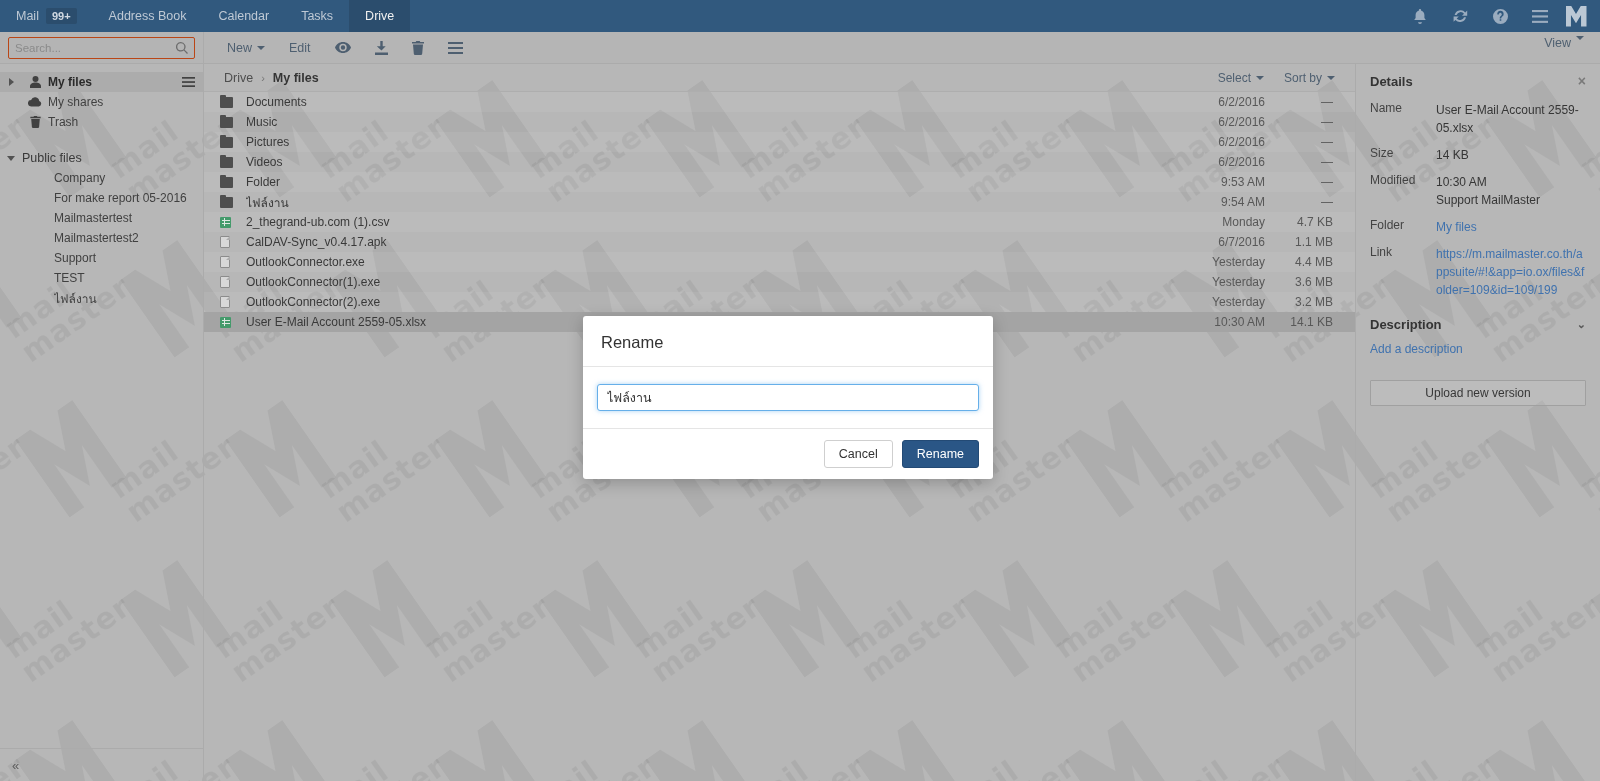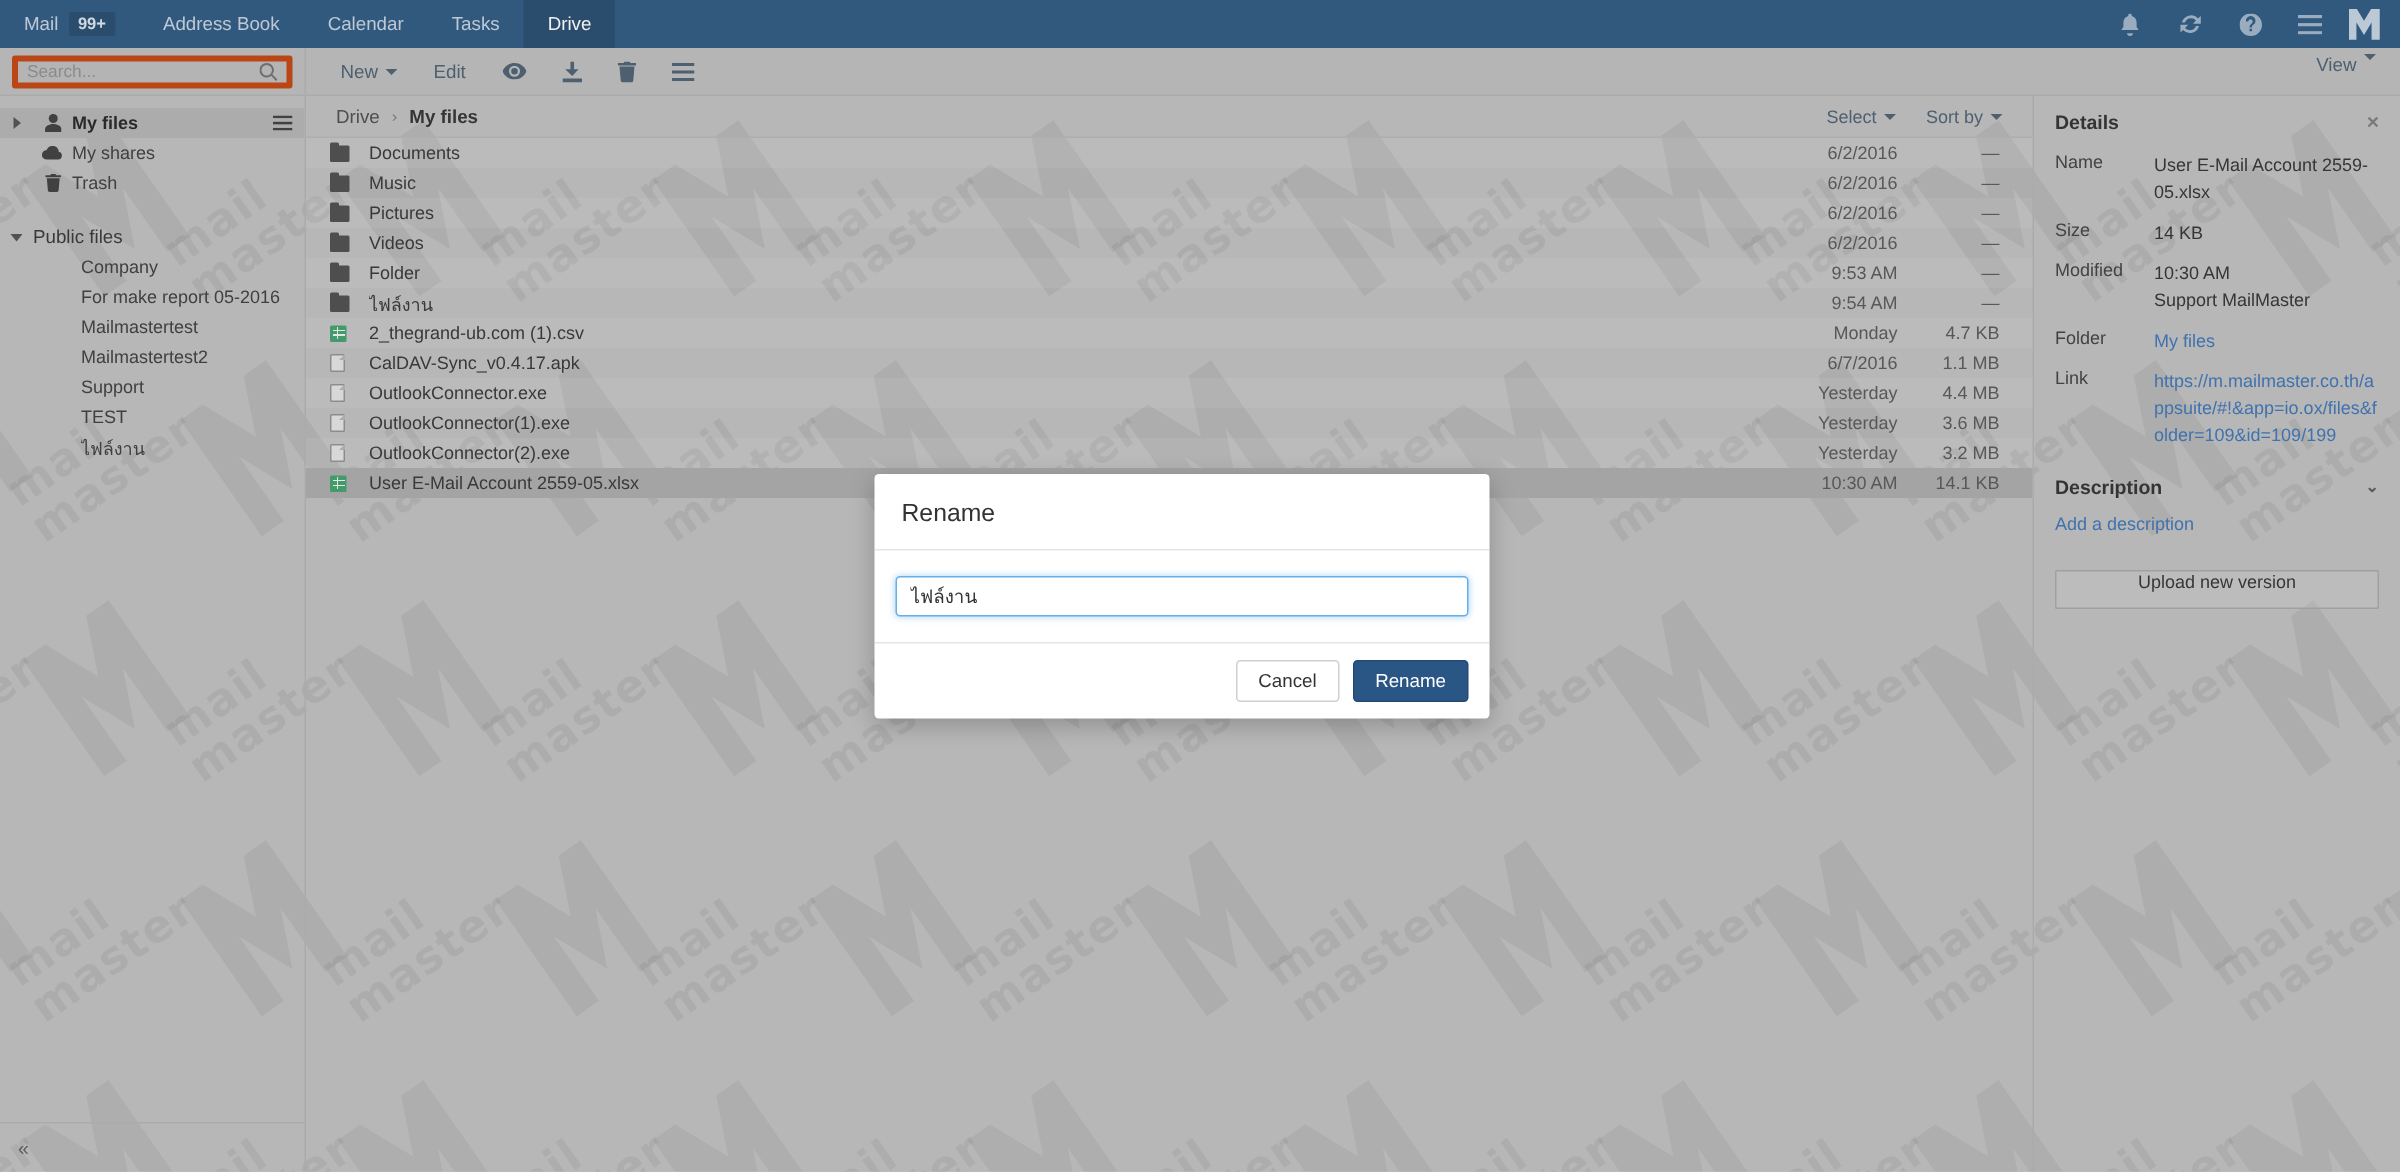--- a/index.html
+++ b/index.html
@@ -84,21 +84,21 @@
     border-bottom: 1px solid #b2b2b2;
   }
   .search-wrap {
     width: 204px; flex: 0 0 204px;
     display: flex; align-items: center;
     padding: 0 8px;
     border-right: 1px solid #b2b2b2;
   }
   .search-box {
     flex: 1; height: 22px;
-    border: 4px solid #c2410c; background: #bcbcbc;
+    border: 1px solid #c2410c; background: #bcbcbc;
     display: flex; align-items: center;
     padding: 0 6px; border-radius: 2px;
   }
   .search-box input {
     flex: 1; border: 0; background: transparent; outline: none;
     font-size: 11.5px; color: #5d5d5d;
     font-family: "Liberation Sans", sans-serif;
   }
   .search-box input::placeholder { color: #8d8d8d; }
   .search-box svg { fill: #6d6d6d; }
@@ -242,21 +242,21 @@
   .det-sec {
     display: flex; align-items: center; margin-top: 18px;
     font-weight: 700; font-size: 13px; color: #2d2d2d;
   }
   .det-sec .chev { margin-left: auto; color: #555; font-size: 11px; }
   .det-add { color: #3a72b5; margin-top: 10px; cursor: pointer; }
   .upload-btn {
     margin-top: 24px; height: 26px;
     border: 1px solid #a5a5a5; border-radius: 1px;
     background: rgba(255,255,255,.10);
-    display: flex; justify-content: center;
+    display: flex; align-items: center; justify-content: center;
     font-size: 12px; color: #303030; cursor: pointer;
   }
 
   
   .overlay { position: absolute; inset: 0; z-index: 20; background: rgba(120,120,120,.10); }
   .modal {
     position: absolute; left: 583px; top: 316px;
     width: 410px;
     background: #fff;
     border-radius: 3px;

